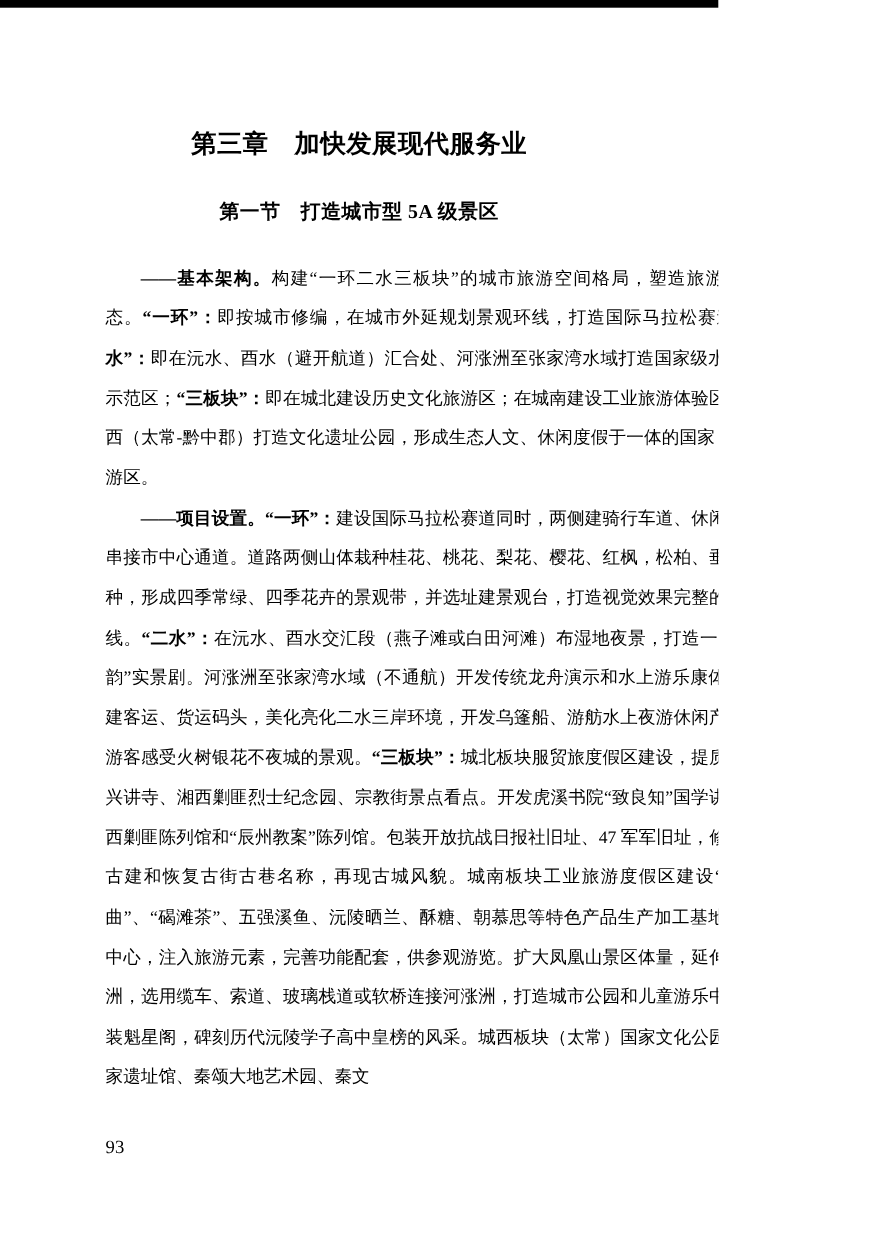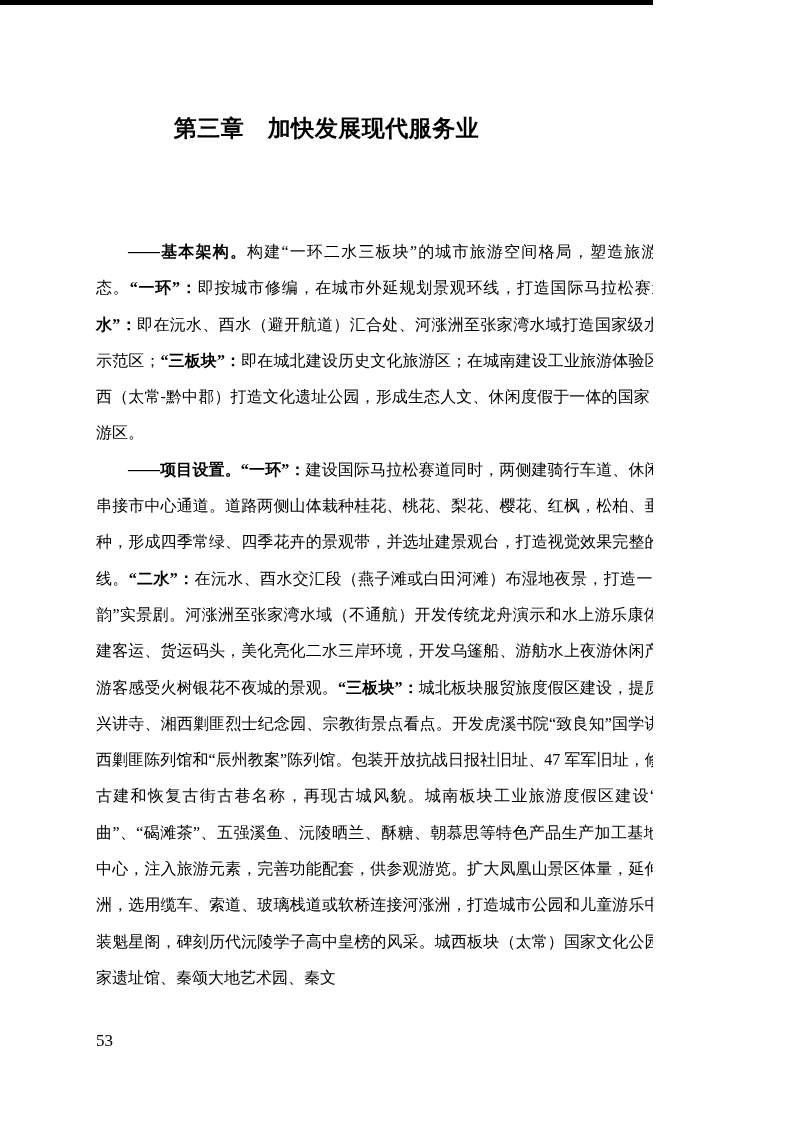--- a/index.html
+++ b/index.html
@@ -12,21 +12,21 @@
     height: 1122px;
     font-family: "Liberation Serif", "DejaVu Serif", serif;
     color: #000000;
   }
   .page {
     position: relative;
     width: 653px;
     height: 1122px;
     background: #ffffff;
     overflow: hidden;
-    border-top: 5px solid #000000;
+    border-top: 7px solid #000000;
     box-sizing: border-box;
     text-decoration: underline;
   }
   .chapter-title {
     position: absolute;
     top: 108px;
     left: 0;
     width: 100%;
     margin: 0;
     text-align: center;
@@ -70,18 +70,19 @@
     top: 1026px;
     font-size: 17px;
     font-family: "Liberation Serif", "DejaVu Serif", serif;
   }
 </style>
 </head>
 <body>
 
 <div class="page">
   <h1 class="chapter-title">第三章　加快发展现代服务业</h1>
+  <h2 class="section-title">第一节　打造城市型 5A 级景区</h2>
   <div class="body-text" id="document-body">
       <p><span class="b">——基本架构。</span><span>构建“一环二水三板块”的城市旅游空间格局，塑造旅游精品业态。</span><span class="b">“一环”：</span><span>即按城市修编，在城市外延规划景观环线，打造国际马拉松赛道；</span><span class="b">“二水”：</span><span>即在沅水、酉水（避开航道）汇合处、河涨洲至张家湾水域打造国家级水上旅游示范区；</span><span class="b">“三板块”：</span><span>即在城北建设历史文化旅游区；在城南建设工业旅游体验区；在城西（太常-黔中郡）打造文化遗址公园，形成生态人文、休闲度假于一体的国家 5A 级旅游区。</span></p>
       <p><span class="b">——项目设置。“一环”：</span><span>建设国际马拉松赛道同时，两侧建骑行车道、休闲步道和串接市中心通道。道路两侧山体栽种桂花、桃花、梨花、樱花、红枫，松柏、垂柳等树种，形成四季常绿、四季花卉的景观带，并选址建景观台，打造视觉效果完整的景观环线。</span><span class="b">“二水”：</span><span>在沅水、酉水交汇段（燕子滩或白田河滩）布湿地夜景，打造一台“水之韵”实景剧。河涨洲至张家湾水域（不通航）开发传统龙舟演示和水上游乐康体项目。建客运、货运码头，美化亮化二水三岸环境，开发乌篷船、游舫水上夜游休闲产品，让游客感受火树银花不夜城的景观。</span><span class="b">“三板块”：</span><span>城北板块服贸旅度假区建设，提质升级龙兴讲寺、湘西剿匪烈士纪念园、宗教街景点看点。开发虎溪书院“致良知”国学讲堂、湘西剿匪陈列馆和“辰州教案”陈列馆。包装开放抗战日报社旧址、47 军军旧址，修缮古巷古建和恢复古街古巷名称，再现古城风貌。城南板块工业旅游度假区建设“沅陵大曲”、“碣滩茶”、五强溪鱼、沅陵晒兰、酥糖、朝慕思等特色产品生产加工基地和物流中心，注入旅游元素，完善功能配套，供参观游览。扩大凤凰山景区体量，延伸至河涨洲，选用缆车、索道、玻璃栈道或软桥连接河涨洲，打造城市公园和儿童游乐中心。包装魁星阁，碑刻历代沅陵学子高中皇榜的风采。城西板块（太常）国家文化公园建设国家遗址馆、秦颂大地艺术园、秦文</span></p>
     </div>
-  <div class="page-number">53</div>
+  <div class="page-number">93</div>
 </div>
 
 </body></html>

